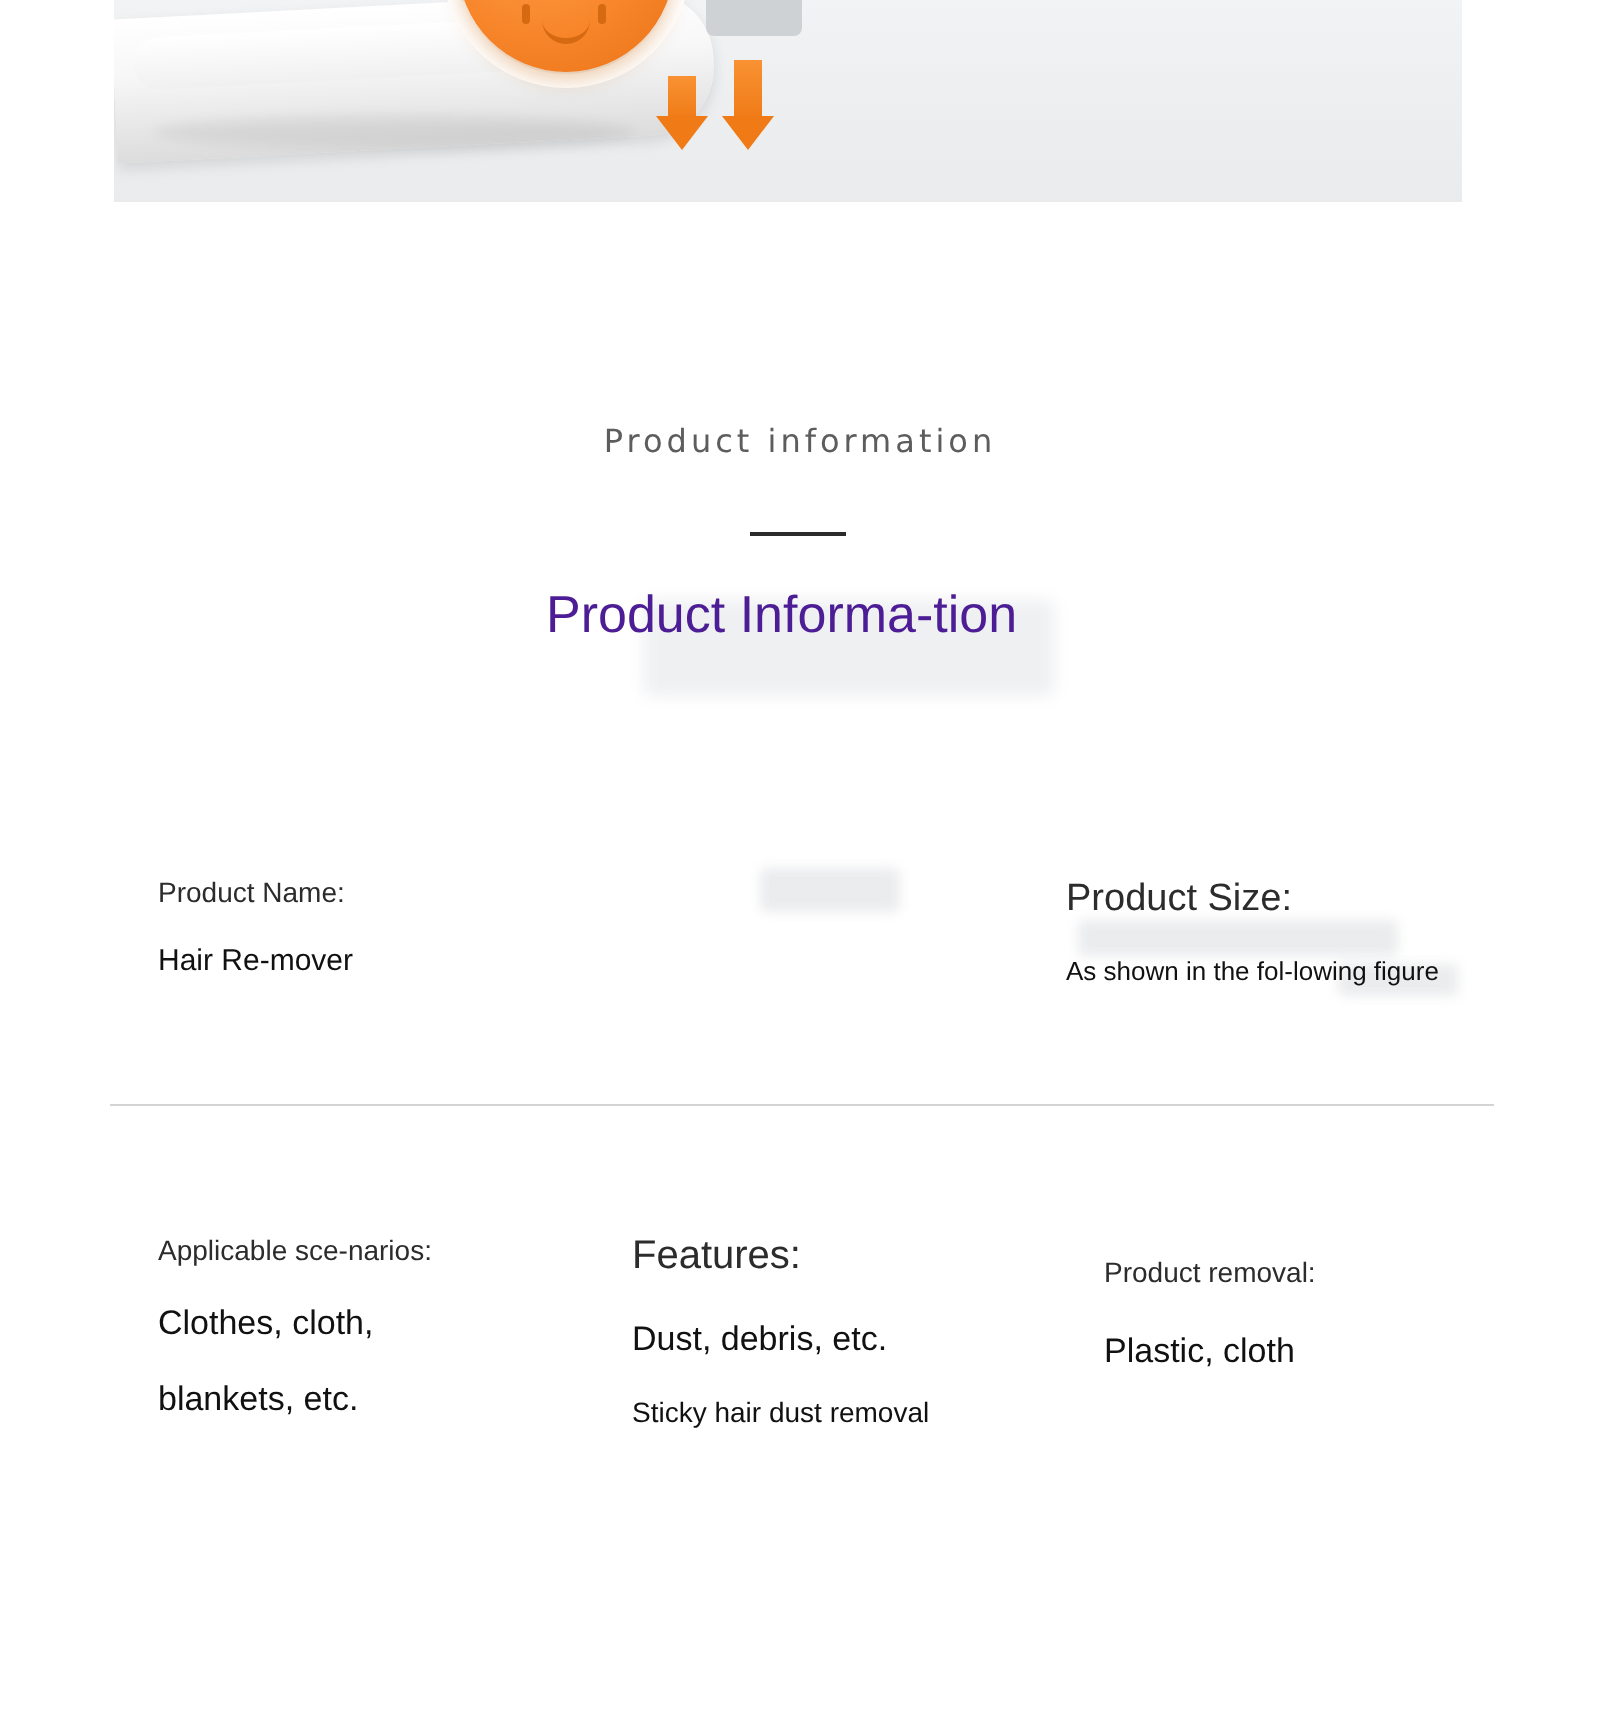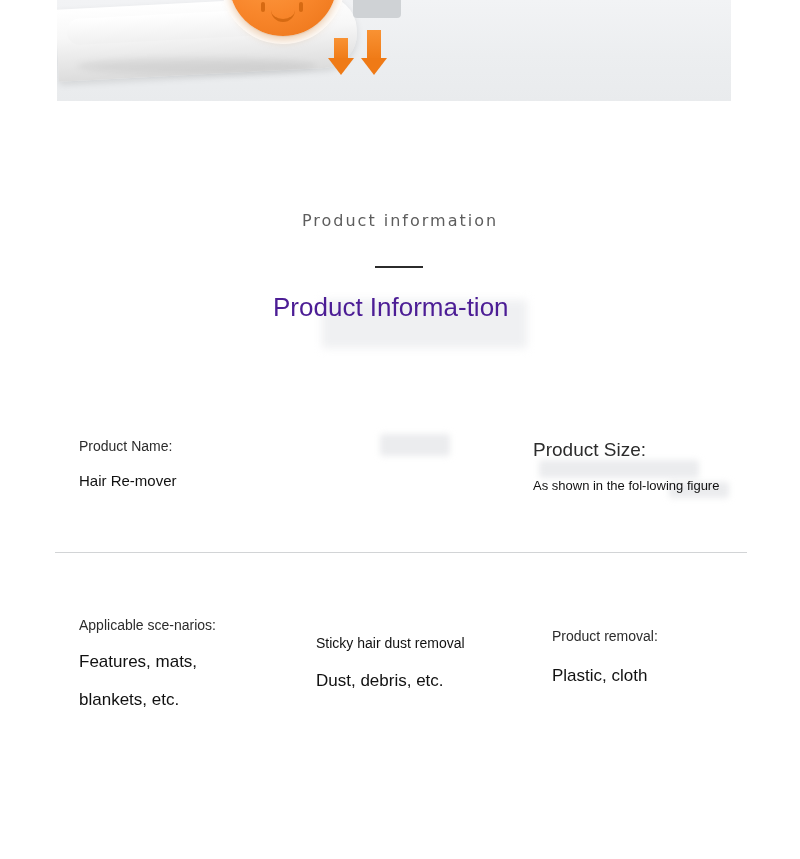--- a/index.html
+++ b/index.html
@@ -278,27 +278,28 @@
   </div>
 
 </div>
 
 <div class="divider"></div>
 
 <div class="spec-row" style="top:617px;">
 
   <div class="spec-col" style="left:22px; width:210px;">
     <div class="lbl layer-text">Applicable sce-narios:</div>
-    <div class="val lg layer-text" style="margin-top:17px;">Features, mats,</div>
+    <div class="val lg layer-text" style="margin-top:17px;">Clothes, cloth,</div>
     <div class="val lg layer-text" style="margin-top:17px;">blankets, etc.</div>
   </div>
 
   <div class="spec-col" style="left:259px; width:220px;">
+    <div class="lbl lg layer-text" style="font-size:20px;">Features:</div>
+    <div class="val lg layer-text" style="margin-top:19px;">Dust, debris, etc.</div>
     <div class="val sm layer-text" style="margin-top:18px; font-size:14px; line-height:16px;">Sticky hair dust removal</div>
-    <div class="val lg layer-text" style="margin-top:19px;">Dust, debris, etc.</div>
   </div>
 
   <div class="spec-col" style="left:495px; width:200px;">
     <div class="lbl layer-text" style="margin-top:11px;">Product removal:</div>
     <div class="val lg layer-text" style="margin-top:20px;">Plastic, cloth</div>
   </div>
 
 </div>
 
 </body></html>

